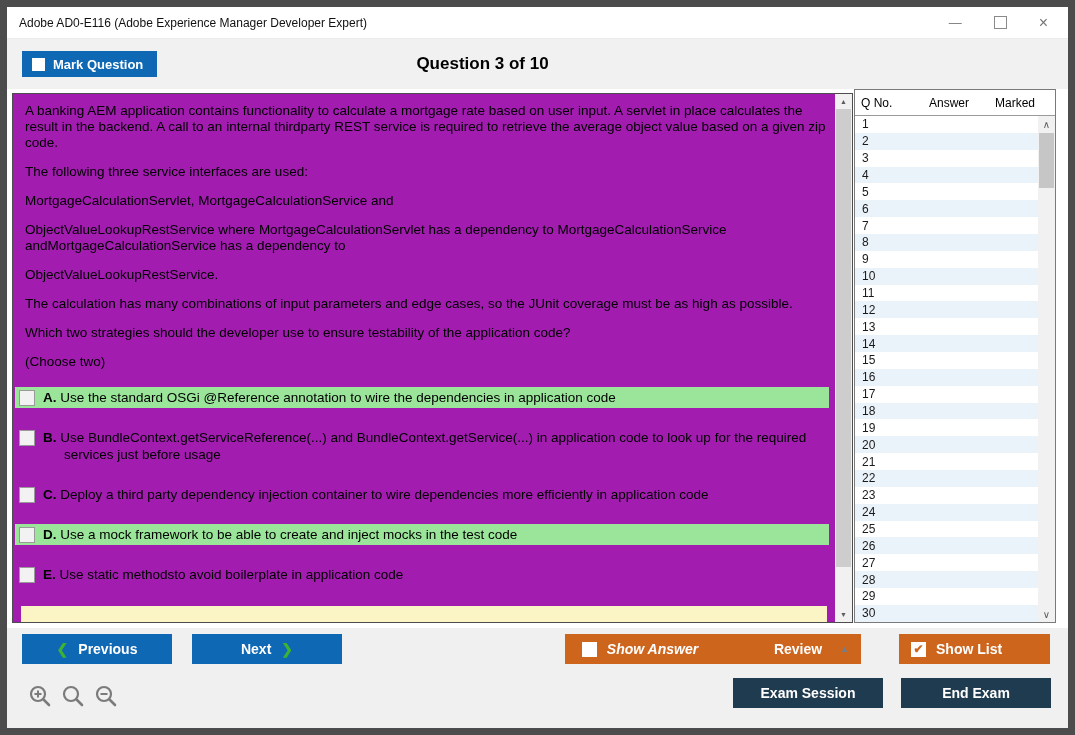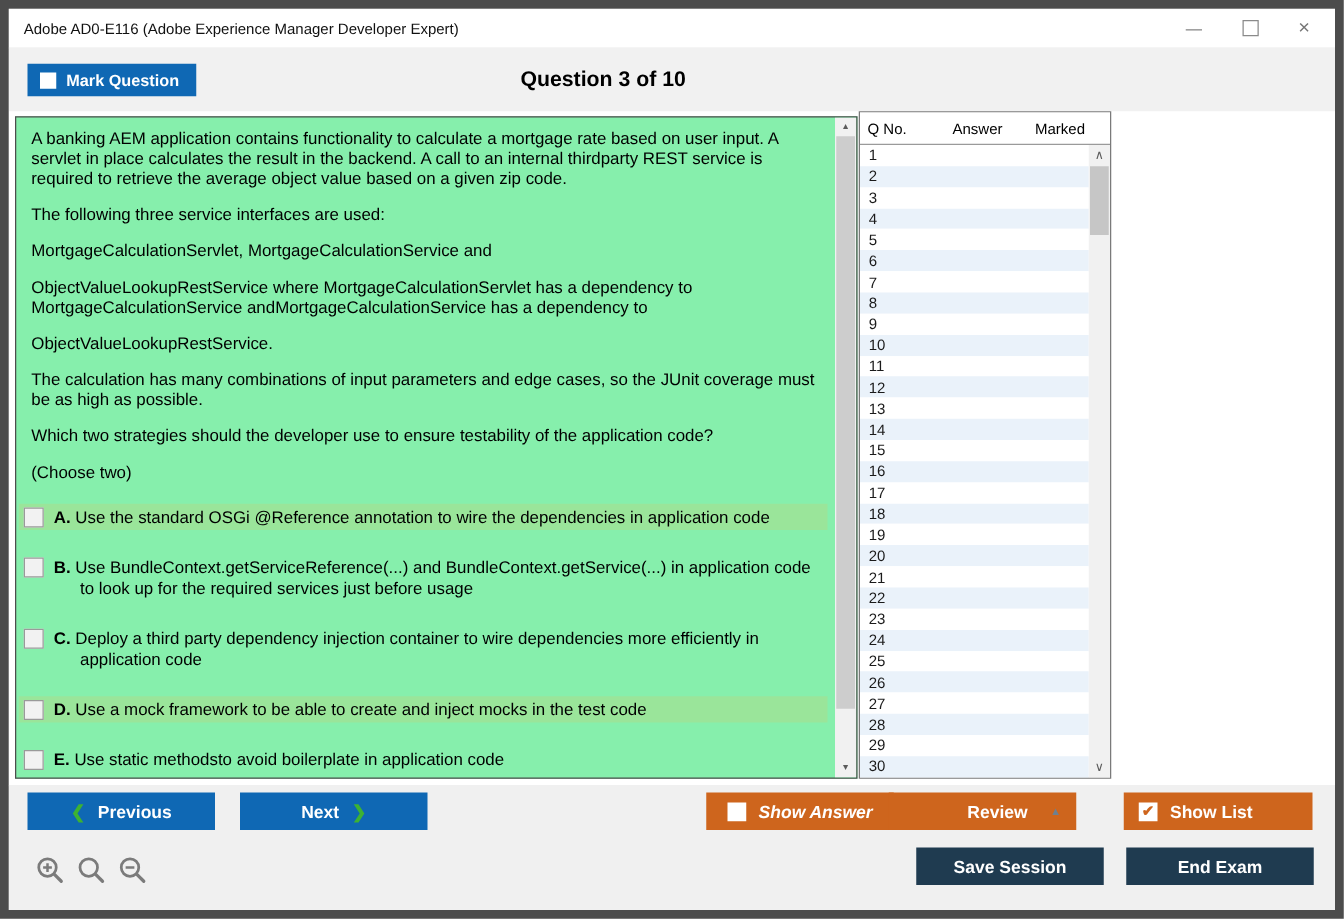--- a/index.html
+++ b/index.html
@@ -17,21 +17,21 @@
   
   .header{height:50px;background:#f1f1f1;position:relative;padding-left:24px;}
   .mark-btn{position:absolute;left:15px;top:12px;height:26px;display:flex;align-items:center;gap:8px;
     background:var(--accent_blue,#0f68b4);color:#fff;border:none;padding:0 14px 0 10px;font-weight:bold;font-size:13px;cursor:pointer;}
   .mark-btn .cb{width:13px;height:13px;background:#fff;display:inline-block;}
   .q-counter{position:absolute;left:0;right:110px;top:0;height:50px;display:flex;align-items:center;justify-content:center;
     font-size:17px;font-weight:bold;color:#000;}
 
   
   .main{height:540px;background:#fff;display:flex;align-items:flex-start;padding-left:5px;box-sizing:border-box;}
-  .q-panel{margin-top:4px;width:674px;height:530px;box-sizing:border-box;border:1px solid #4d4d4d;position:relative;background:#86efac;overflow:hidden;}
+  .q-panel{margin-top:4px;width:841px;height:530px;box-sizing:border-box;border:1px solid #4d4d4d;position:relative;background:#a21caf;overflow:hidden;}
   .q-scroll-pad{position:absolute;left:0;top:0;right:17px;bottom:0;overflow:hidden;}
   .q-content{padding:9px 6px 0 12px;font-size:13.5px;line-height:16px;color:#000;}
   .q-content p{margin:0 0 13px 0;}
 
   .options{margin:17px 0 0 -10px;}
   .option-row{display:flex;align-items:flex-start;gap:8px;padding:2px 4px 2px 4px;margin-bottom:19px;}
   .option-row.hl{background:var(--highlight_green,#9ae59a);}
   .option-row .cb{width:16px;height:16px;flex:none;background:#f2f2f2;border:1px solid #9a9a9a;box-sizing:border-box;margin-top:1px;cursor:pointer;}
   .opt-body{flex:1;padding-left:21px;text-indent:-21px;line-height:17px;}
   .opt-letter{font-weight:bold;}
@@ -280,21 +280,21 @@
     </button>
     <button class="fbtn orange btn-review">
       <span>Review</span>
       <span class="tri">▲</span>
     </button>
     <button class="fbtn orange btn-show-list">
       <span class="wcb checked">✔</span>
       <span>Show List</span>
     </button>
     <button class="fbtn navy btn-save">
-      <span>Save Session</span>
+      <span>Exam Session</span>
     </button>
     <button class="fbtn navy btn-end">
       <span>End Exam</span>
     </button>
 
     <div class="zoom-icons">
       <svg width="24" height="24" viewBox="0 0 24 24">
         <circle cx="10" cy="10" r="7" fill="none" stroke="#7b7b7b" stroke-width="2.2"></circle>
         <line x1="15.5" y1="15.5" x2="21" y2="21" stroke="#7b7b7b" stroke-width="2.6" stroke-linecap="round"></line>
         <line x1="6.5" y1="10" x2="13.5" y2="10" stroke="#7b7b7b" stroke-width="2"></line>

